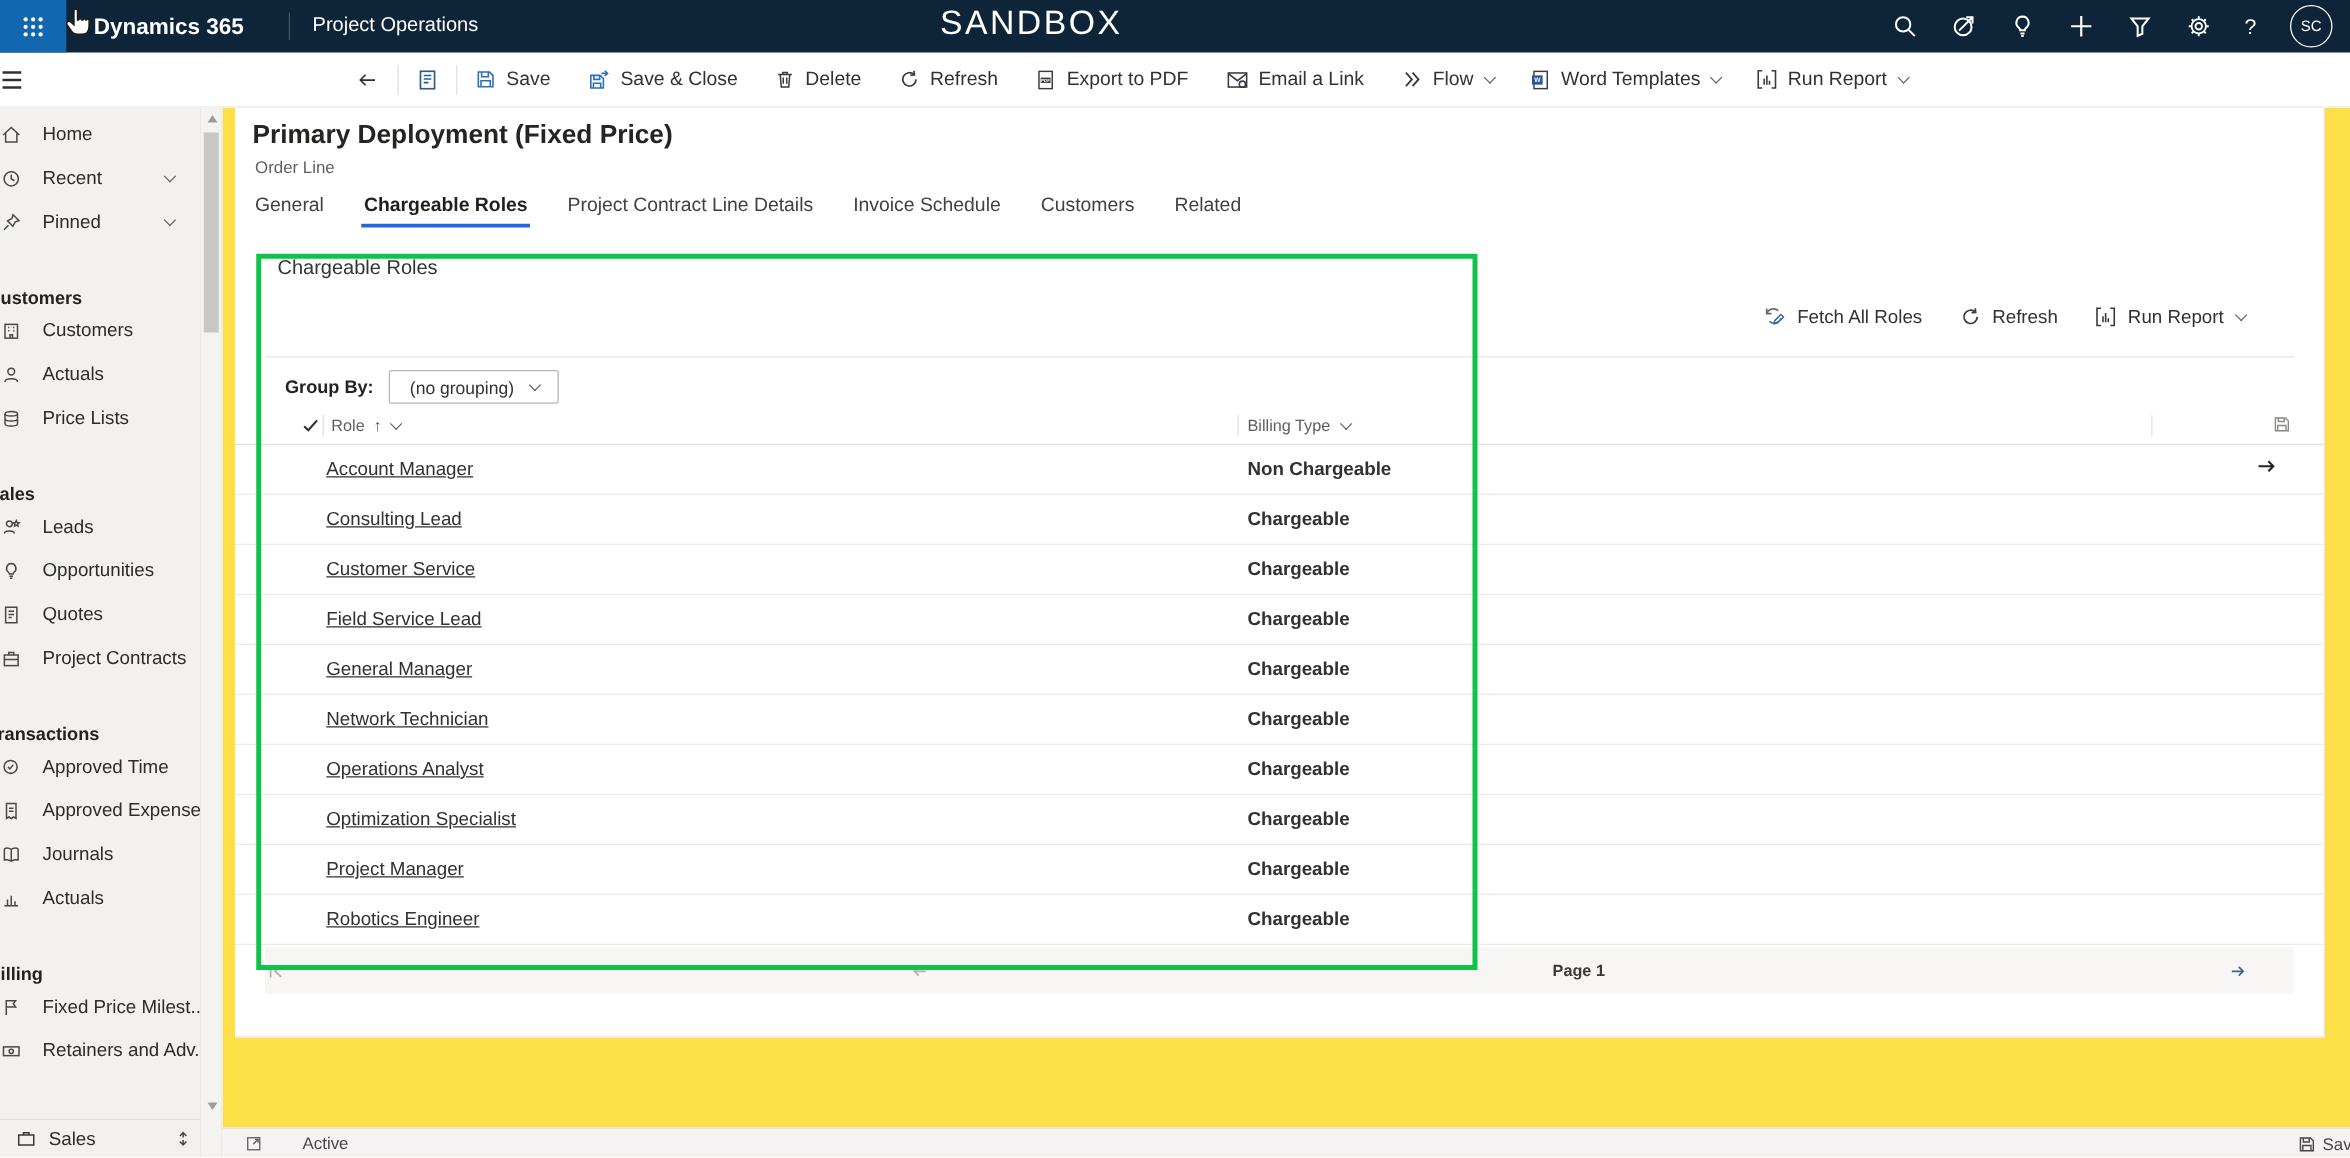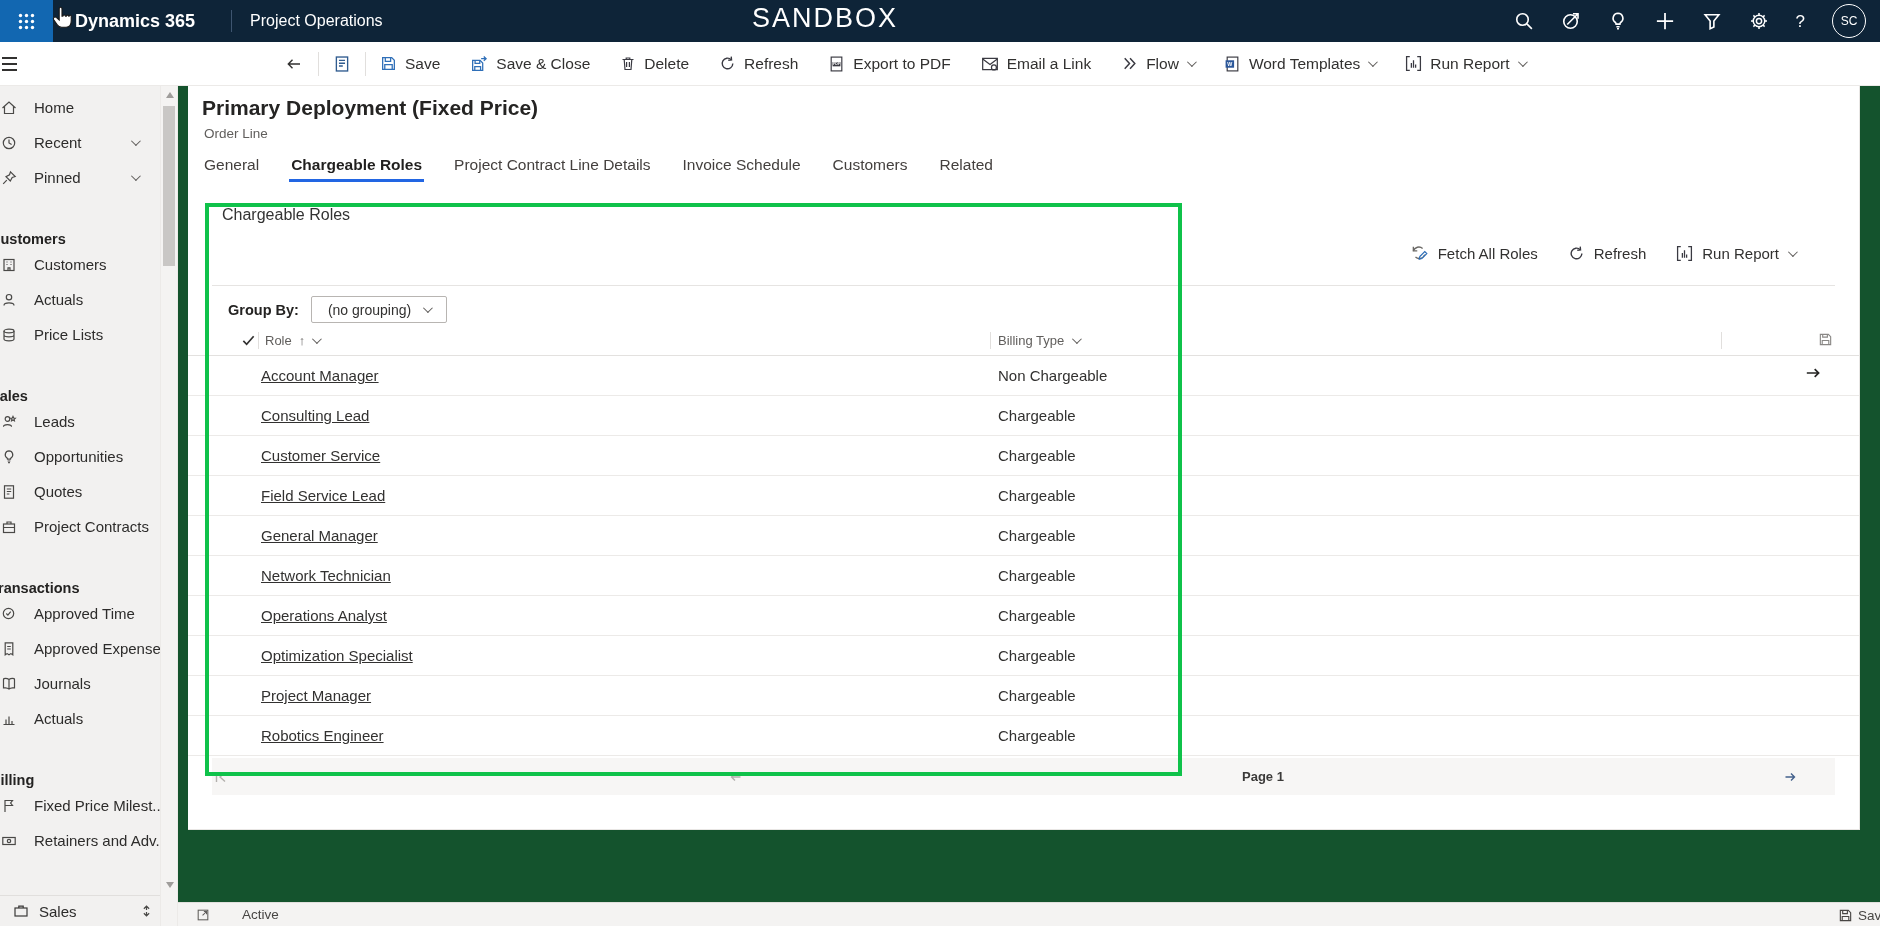--- a/index.html
+++ b/index.html
@@ -41,21 +41,21 @@
   .area-row .alabel { margin-left:10px; }
   .area-row .swap { margin-left:auto; margin-right:6px; color:#4a4947; }
 
   
   .sb-scroll { position:absolute; left:160px; top:86px; width:18px; bottom:0; background:#f4f3f2; border-left:1px solid #eceae8; border-right:1px solid #eceae8; z-index:6; }
   .sb-up { position:absolute; top:6px; left:5px; width:0; height:0; border-left:4px solid transparent; border-right:4px solid transparent; border-bottom:6px solid #9f9d9b; }
   .sb-down { position:absolute; bottom:38px; left:5px; width:0; height:0; border-left:4px solid transparent; border-right:4px solid transparent; border-top:6px solid #9f9d9b; }
   .sb-thumb { position:absolute; top:20px; left:2px; width:12px; height:160px; background:#c9c7c5; }
 
   
-  .main { position:absolute; left:178px; top:86px; right:0; bottom:24px; background:#14532d; }
+  .main { position:absolute; left:178px; top:86px; right:0; bottom:24px; background:#fde047; }
   .card { position:absolute; left:10px; top:0; width:1672px; height:744px; background:#fff; border-right:1px solid #e8e6e4; border-bottom:1px solid #e8e6e4; }
   .pg-title { position:absolute; left:14px; top:10px; font-size:21px; font-weight:bold; color:#252423; }
   .pg-sub { position:absolute; left:16px; top:40px; font-size:13.5px; color:#605e5c; }
   .tabs { position:absolute; left:14px; top:62px; height:36px; display:flex; gap:28px; align-items:center; }
   .tab { font-size:15.5px; color:#44403e; padding:6px 2px 8px 2px; position:relative; white-space:nowrap; }
   .tab.sel { font-weight:bold; color:#201f1e; }
   .tab.sel::after { content:""; position:absolute; left:0; right:0; bottom:0; height:3px; background:#2266E3; }
 
   .sec-title { position:absolute; left:34px; top:120px; font-size:16px; color:#333; }
   .sub-toolbar { position:absolute; right:26px; top:158px; display:flex; align-items:center; gap:30px; font-size:15px; color:#323130; }
@@ -66,21 +66,21 @@
   .groupby { position:absolute; left:40px; top:210px; height:27px; display:flex; align-items:center; }
   .gb-label { font-size:14.5px; font-weight:bold; color:#242322; }
   .gb-box { margin-left:12px; width:136px; height:27px; border:1px solid #b8b5b2; border-radius:2px; display:flex; align-items:center; padding:0 16px; font-size:14px; color:#323130; background:#fff; }
   .gb-box .chv { margin-left:auto; }
 
   .grid-head { position:absolute; left:0; right:0; top:239px; height:31px; border-bottom:1px solid #e3e1df; font-size:13px; color:#605e5c; }
   .gh-sep { position:absolute; top:7px; width:1px; height:17px; background:#e1dfdd; }
   .grid-rows { position:absolute; left:0; right:0; top:270px; }
   .grow { position:relative; height:40px; border-bottom:1px solid #eceae8; font-size:15px; color:#323130; }
   .grow .c-role { position:absolute; left:73px; top:11px;text-decoration:underline; }
-  .grow .c-bill { position:absolute; left:810px; top:11px; }
+  .grow .c-bill { position:absolute; left:810px; top:11px;font-weight:bold; }
   .grow .open-arrow { position:absolute; left:1615px; top:8px; color:#252423; }
 
   .pager { position:absolute; left:24px; right:24px; top:672px; height:37px; background:#f7f6f5; display:flex; align-items:center; justify-content:space-between; gap:36px; padding-right:36px; }
   .pager .pg-label { font-size:13px; font-weight:bold; color:#3b3a39; }
   .pager svg { display:block; }
 
   
   .green-box { position:absolute; left:205px; top:203px; width:977px; height:573px; border:4px solid #0fc24a; z-index:50; pointer-events:none; }
 
   

